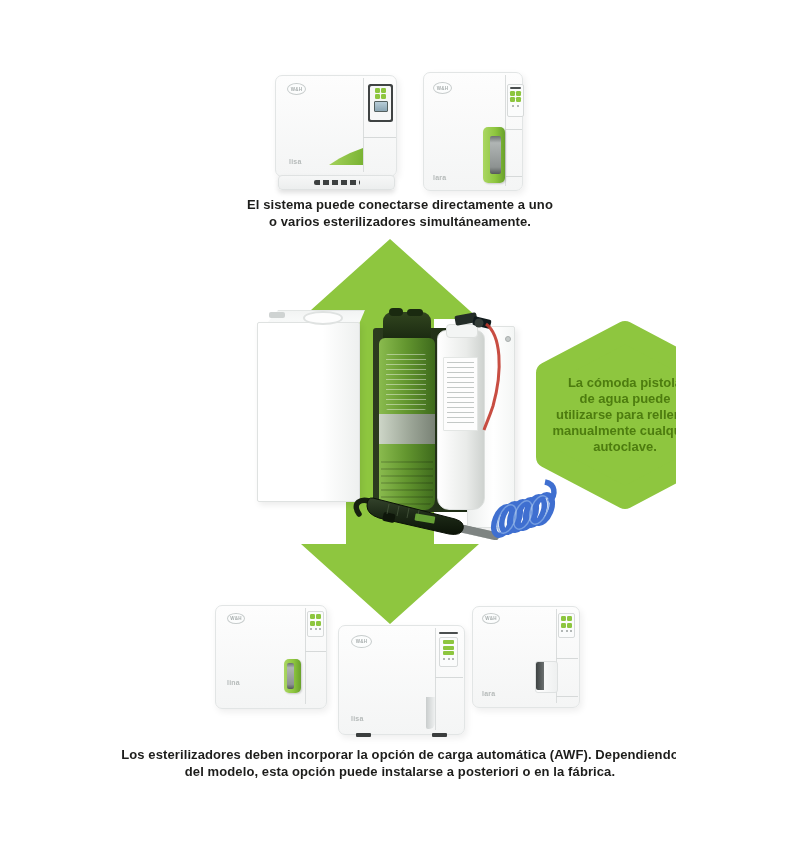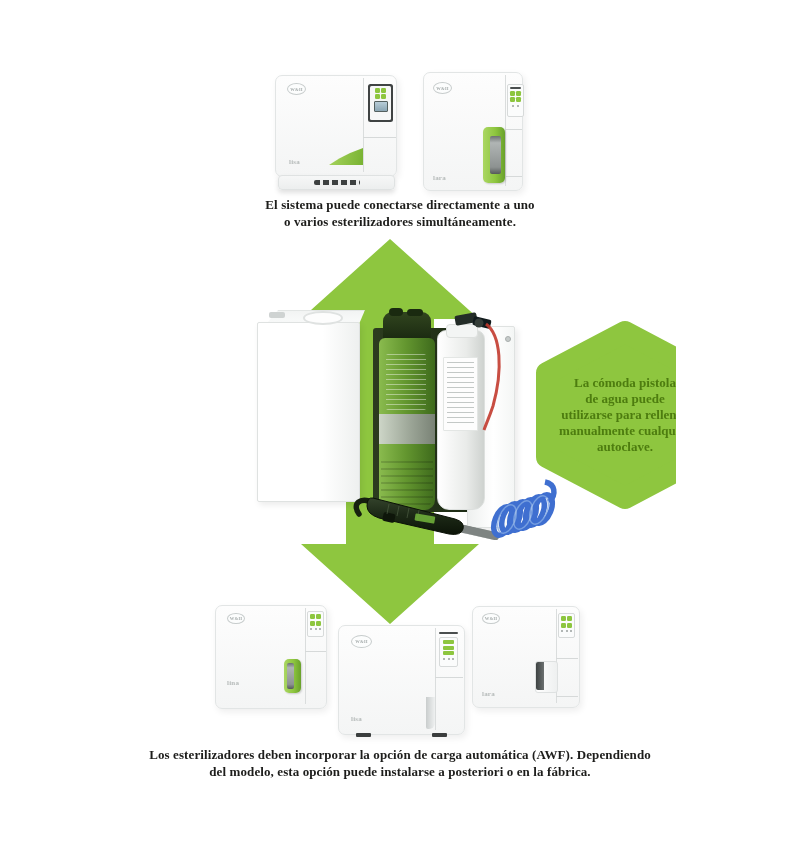--- a/index.html
+++ b/index.html
@@ -1,17 +1,17 @@
 <!DOCTYPE html>
 <html><head>
 <meta charset="utf-8">
 <style>
   html,body { margin:0; padding:0; background:#ffffff; }
   .page { position:relative; width:676px; height:850px; background:#ffffff; overflow:hidden;
-          font-family:Liberation Serif, serif;border-radius:19px; }
+          font-family:Liberation Sans, sans-serif;border-radius:19px; }
 
   
   .caption { position:absolute; left:0; width:800px; text-align:center; white-space:pre-line;
              font-size:13px; font-weight:bold; color:#1d1d1b; line-height:17px; letter-spacing:.1px; }
 
   
   .arrow-svg { position:absolute; z-index:1; }
 
   
   .hex-svg { position:absolute; z-index:5; }

